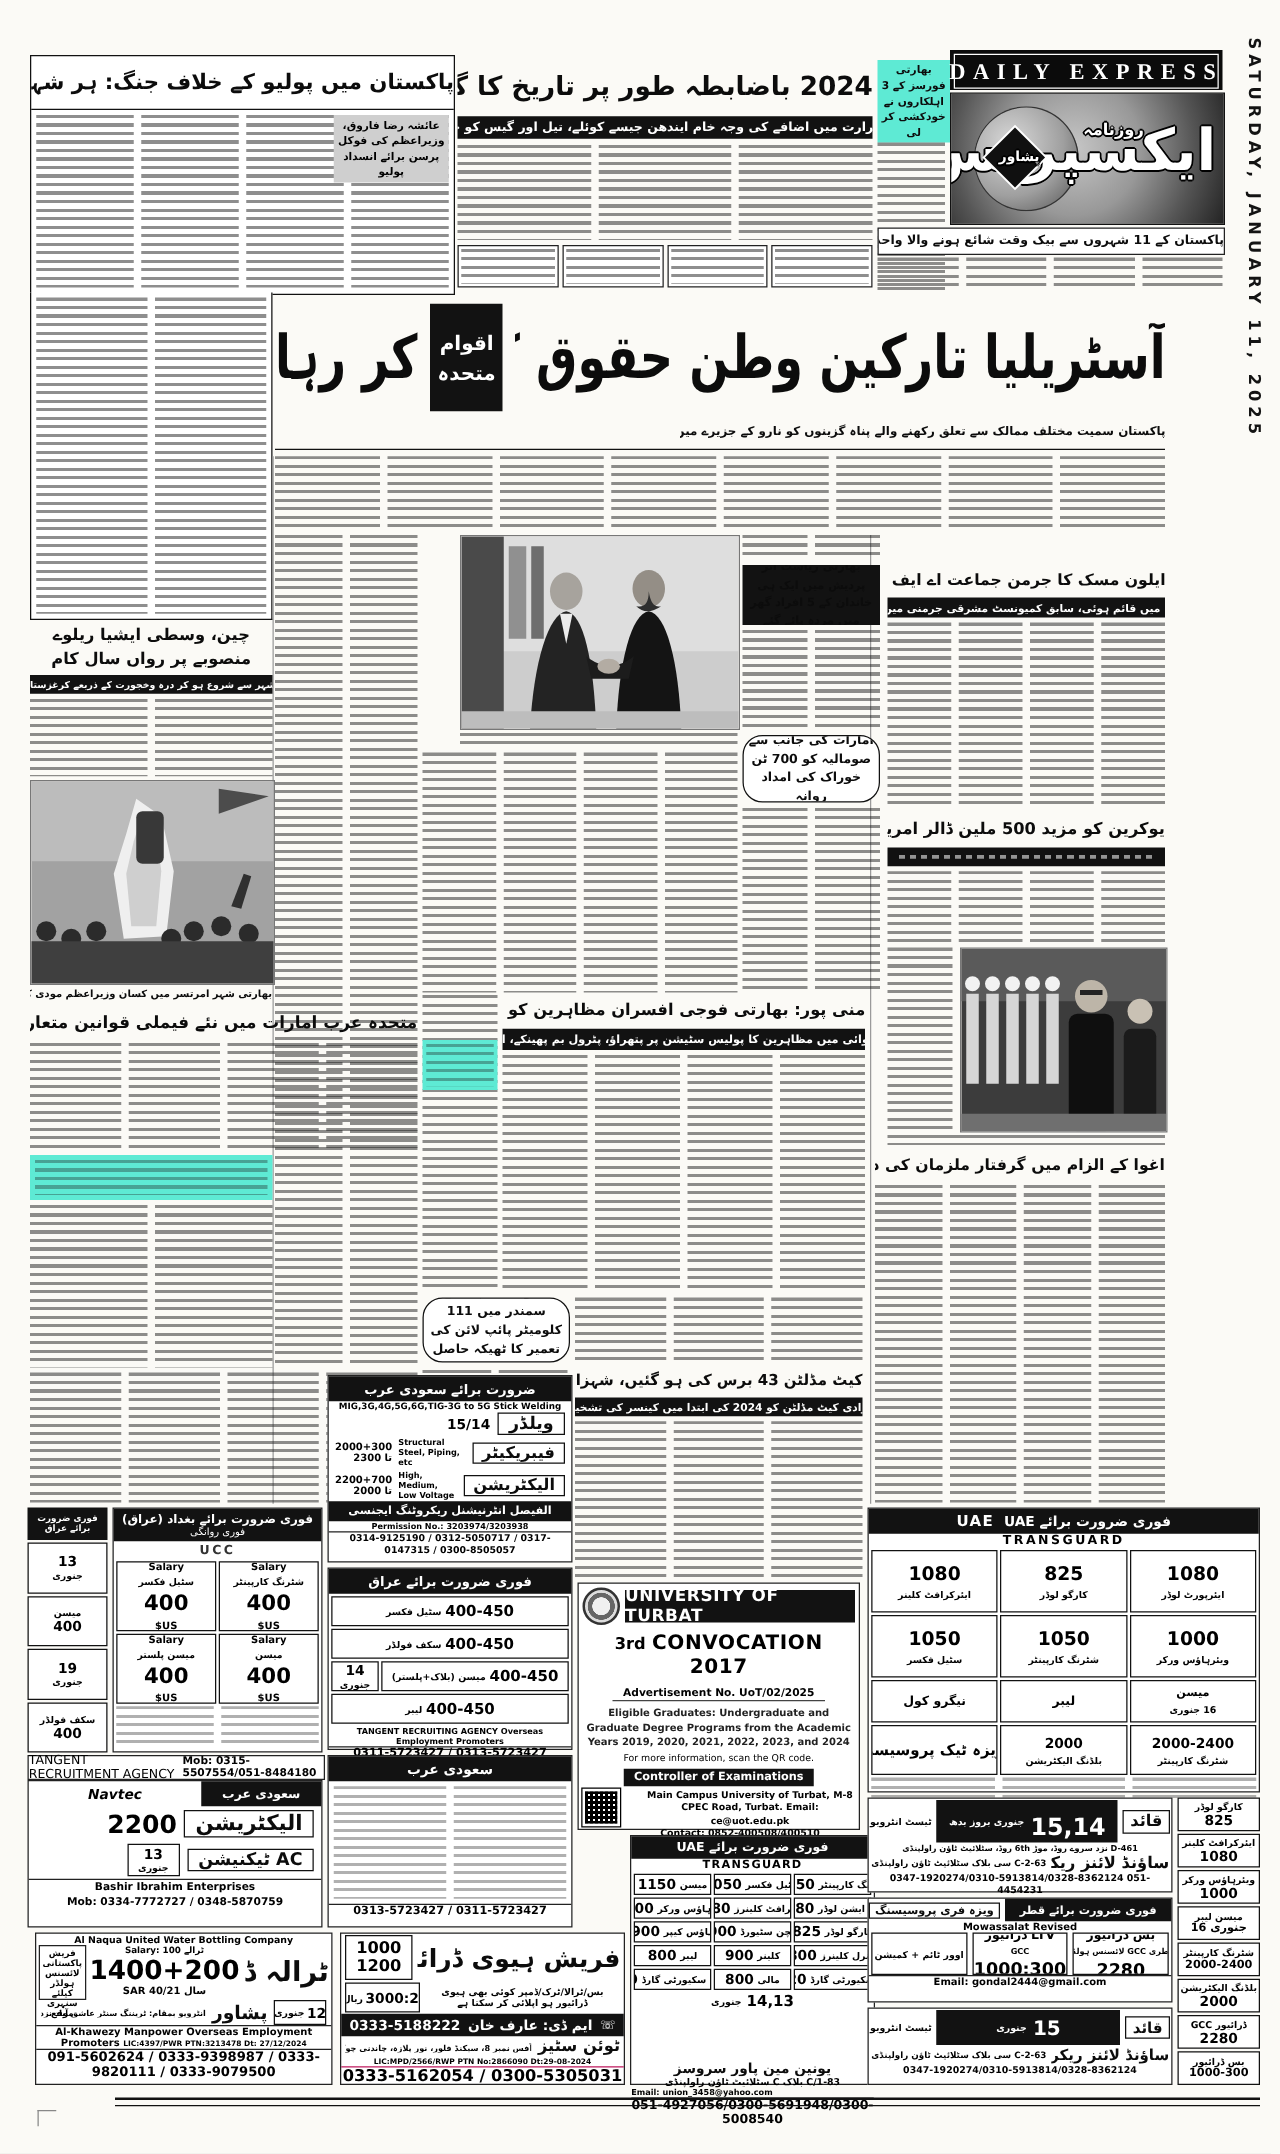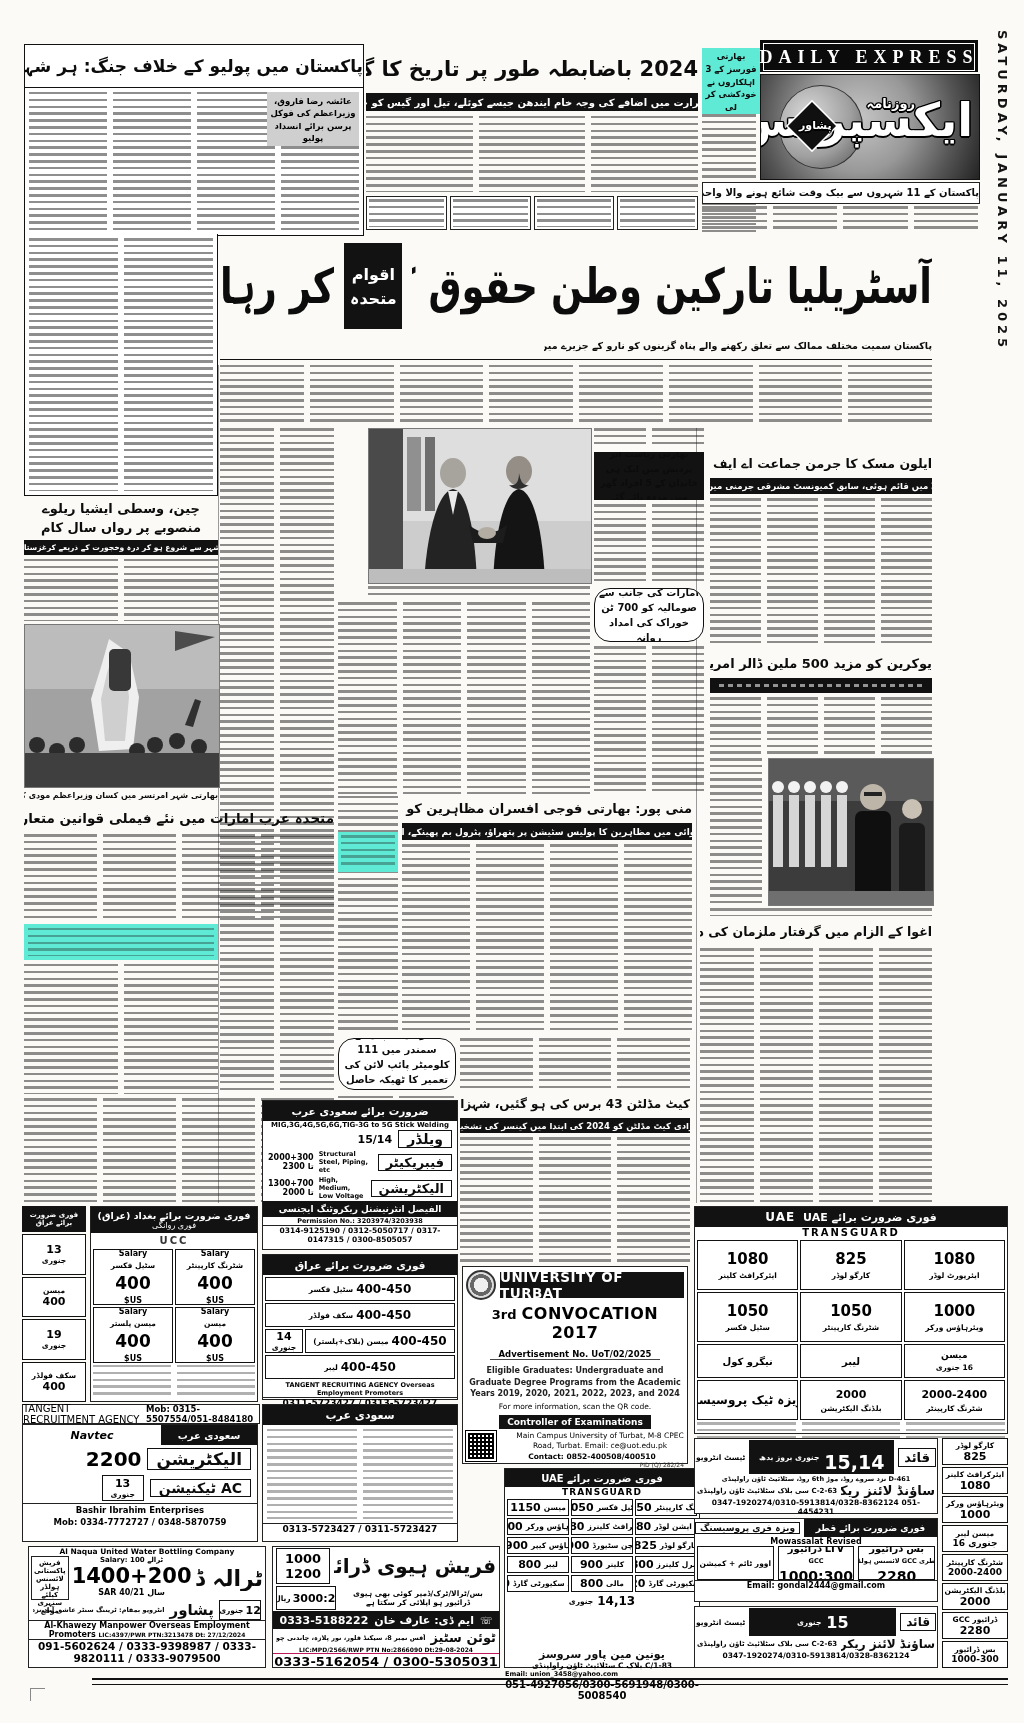--- a/index.html
+++ b/index.html
@@ -437,21 +437,21 @@
       <span class="jn">15/14</span>
     </div>
     <div style="display:flex;direction:rtl;align-items:center;gap:5px;padding:1px 5px;">
       <span class="hd" style="font-size:13px;border:1.5px solid #111;padding:0 7px;">فیبریکیٹر</span>
       <span class="ltr" style="font-size:6.5px;font-weight:bold;">Structural Steel, Piping, etc</span>
       <span style="font-size:8px;font-weight:bold;">2000+300 تا 2300</span>
     </div>
     <div style="display:flex;direction:rtl;align-items:center;gap:5px;padding:1px 5px;">
       <span class="hd" style="font-size:13px;border:1.5px solid #111;padding:0 7px;">الیکٹریشن</span>
       <span class="ltr" style="font-size:6.5px;font-weight:bold;">High, Medium, Low Voltage</span>
-      <span style="font-size:8px;font-weight:bold;">1300+700 تا 2000</span>
+      <span style="font-size:8px;font-weight:bold;">2200+700 تا 2000</span>
     </div>
     <div class="bar rtl" style="height:16px;font-size:9px;font-weight:bold;">الفیصل انٹرنیشنل ریکروٹنگ ایجنسی</div>
     <div class="ltr" style="font-size:6.5px;font-weight:bold;text-align:center;">Permission No.: 3203974/3203938</div>
     <div class="ltr" style="font-size:7.5px;font-weight:bold;text-align:center;border-top:1px solid #222;">0314-9125190 / 0312-5050717 / 0317-0147315 / 0300-8505057</div>
   </div>
 
   <div class="abs bthin" style="left:262px;top:1254px;width:196px;height:146px;box-sizing:border-box;">
     <div class="bar rtl" style="height:20px;font-size:10.5px;font-weight:bold;">فوری ضرورت برائے عراق</div>
     <div class="jrow" style="height:24px;">
       <div class="jcell">
@@ -557,21 +557,21 @@
       <span style="font-size:13px;font-weight:bold;">3rd</span>
       <span style="font-size:16px;font-weight:bold;letter-spacing:.5px;">CONVOCATION 2017</span>
       <div style="font-size:8.5px;font-weight:bold;border-bottom:1px solid #444;display:inline-block;padding:0 8px;">Advertisement No. UoT/02/2025</div>
     </div>
     <div style="font-size:8px;text-align:center;font-weight:bold;color:#222;margin-top:4px;line-height:1.45;">Eligible Graduates: Undergraduate and Graduate Degree Programs from the Academic Years 2019, 2020, 2021, 2022, 2023, and 2024</div>
     <div style="font-size:7.5px;text-align:center;margin-top:2px;">For more information, scan the QR code.</div>
     <div class="bar" style="height:14px;width:70%;margin:4px auto 2px;font-size:9px;font-weight:bold;">Controller of Examinations</div>
     <div style="display:flex;gap:4px;align-items:flex-start;">
       <span class="qr" style="width:26px;height:26px;flex:none;"></span>
       <div style="flex:1;text-align:center;">
-        <div style="font-size:7.5px;font-weight:normal;line-height:1.4;margin-left:16px;">Main Campus University of Turbat, M-8 CPEC Road, Turbat. Email: ce@uot.edu.pk</div>
+        <div style="font-size:7.5px;font-weight:bold;line-height:1.4;margin-left:16px;">Main Campus University of Turbat, M-8 CPEC Road, Turbat. Email: ce@uot.edu.pk</div>
         <div style="font-size:7.5px;font-weight:bold;">Contact: 0852-400508/400510</div>
       </div>
     </div>
     <div style="font-size:6px;text-align:right;color:#333;">PID (Q) 282/24</div>
   </div>
 
   <div class="abs bthin" style="left:504px;top:1468px;width:196px;height:200px;box-sizing:border-box;">
     <div class="bar rtl" style="height:18px;font-size:10px;font-weight:bold;">فوری ضرورت برائے UAE</div>
     <div class="ltr" style="text-align:center;font-size:9px;font-weight:bold;letter-spacing:1px;">TRANSGUARD</div>
     <div class="jrow" style="height:17px;">

